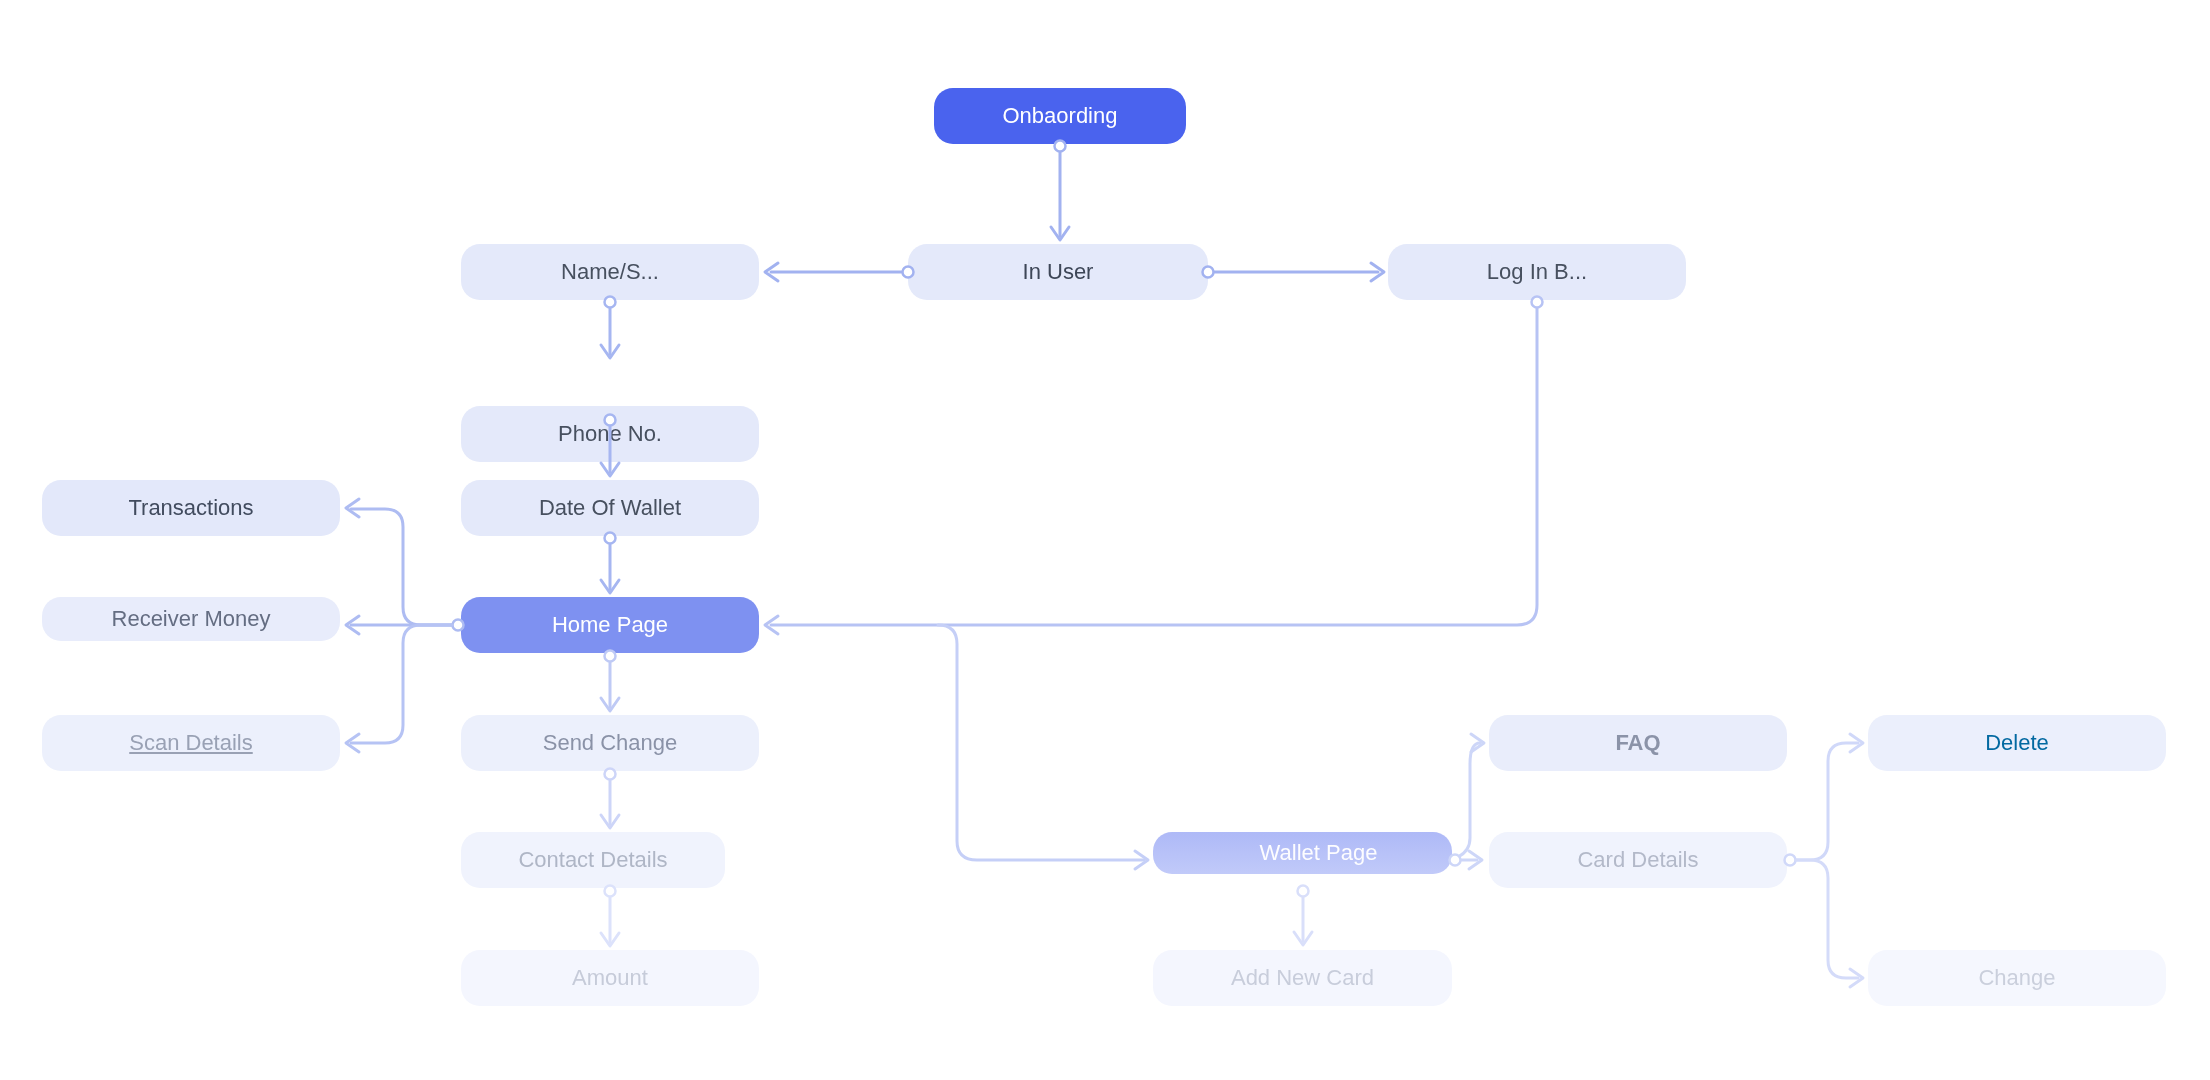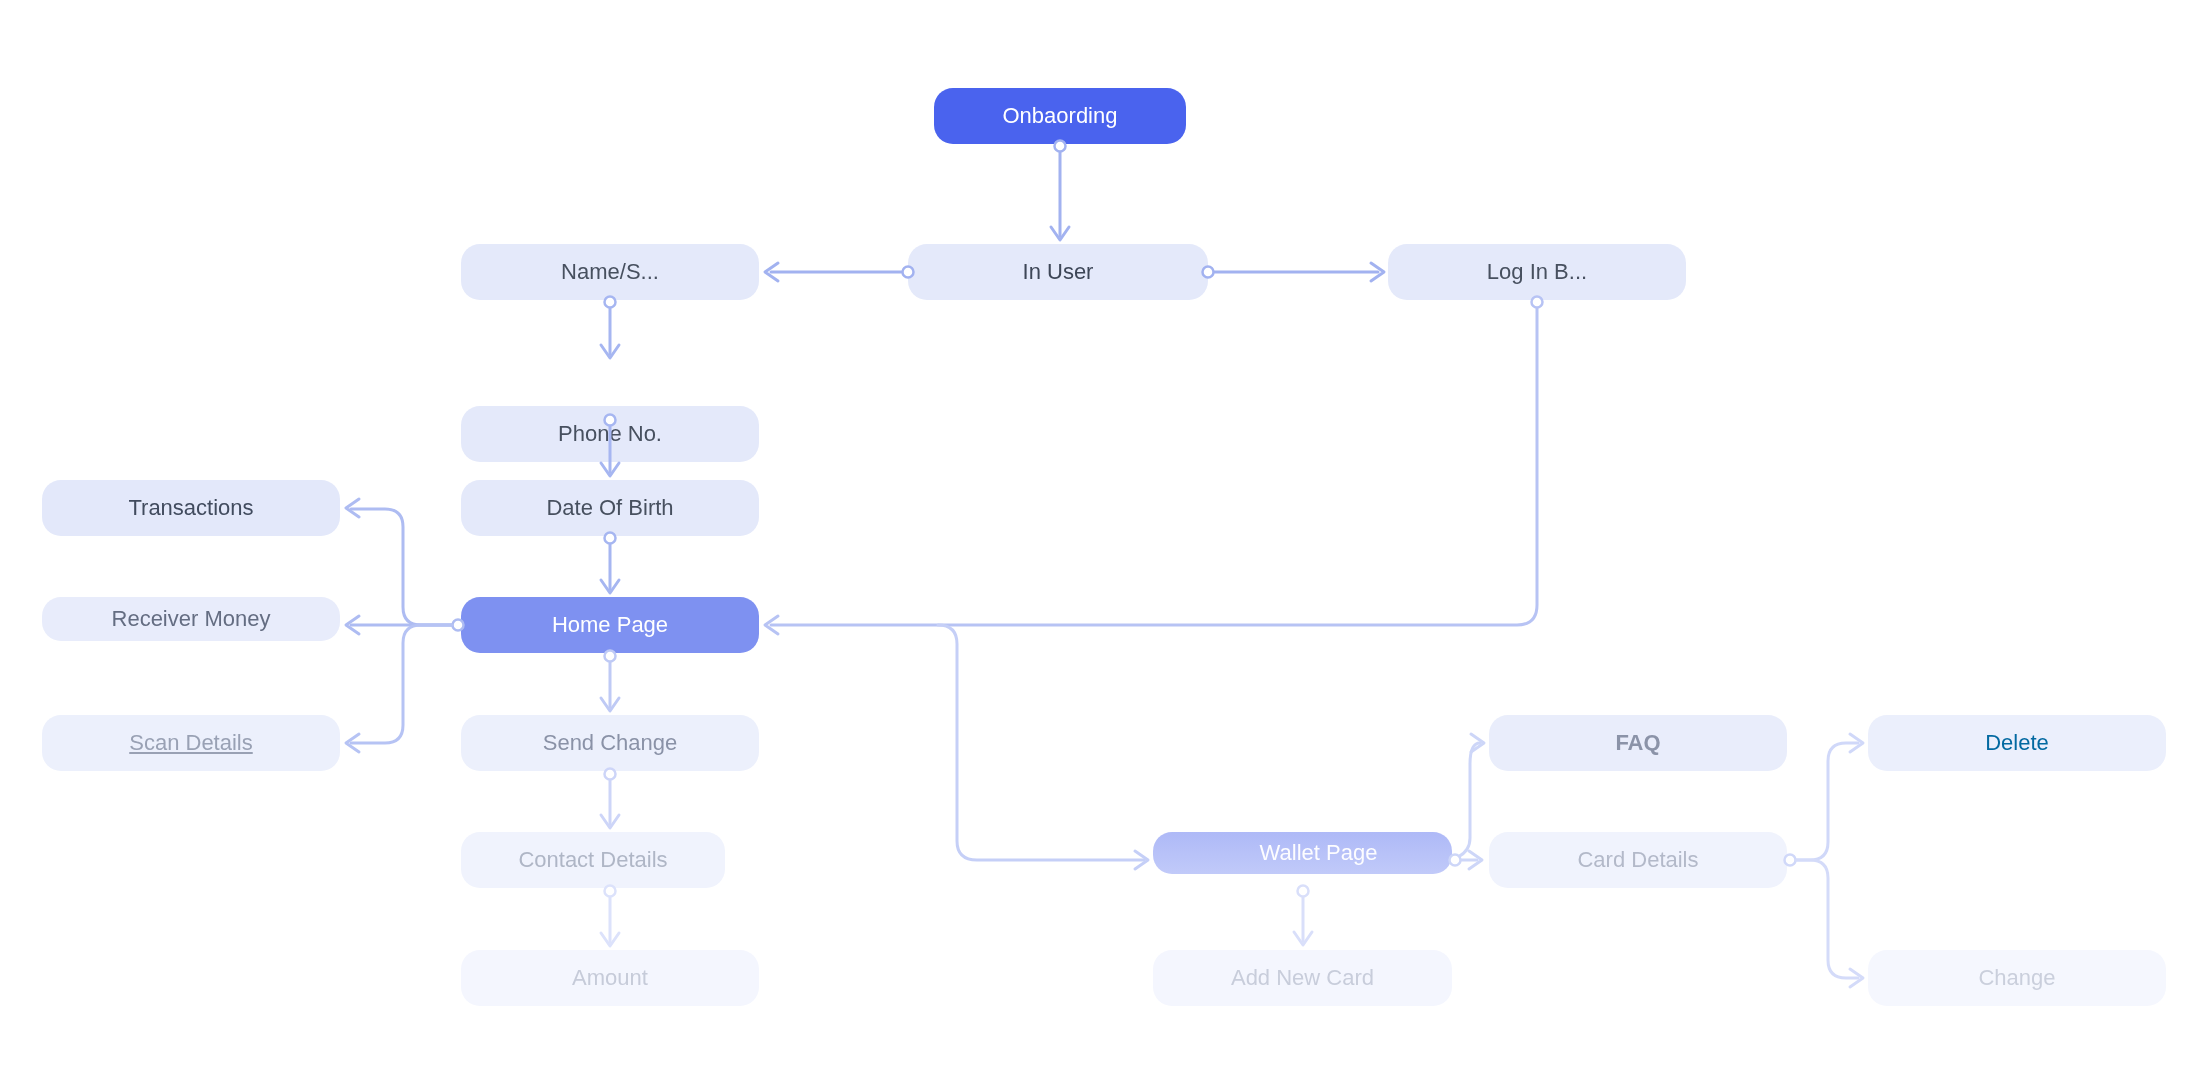--- a/index.html
+++ b/index.html
@@ -50,21 +50,21 @@
 </head>
 <body>
 
 <div class="canvas">
   <div id="nodes-layer">
       <div class="node" style="left: 934px; top: 88px; width: 252px; height: 56px; background: rgb(74, 99, 238); color: rgb(255, 255, 255);">Onbaording</div>
       <div class="node" style="left: 908px; top: 244px; width: 300px; height: 56px; background: rgb(228, 233, 250); color: rgb(61, 70, 87);">In User</div>
       <div class="node" style="left: 461px; top: 244px; width: 298px; height: 56px; background: rgb(228, 233, 250); color: rgb(71, 80, 95);">Name/S...</div>
       <div class="node" style="left: 1388px; top: 244px; width: 298px; height: 56px; background: rgb(228, 233, 250); color: rgb(71, 80, 95);">Log In B...</div>
       <div class="node" style="left: 461px; top: 362px; width: 298px; height: 56px; background: rgb(228, 233, 250); color: rgb(71, 80, 95); margin-top: 44px;">Phone No.</div>
-      <div class="node" style="left: 461px; top: 480px; width: 298px; height: 56px; background: rgb(228, 233, 250); color: rgb(71, 80, 95);">Date Of Birth</div>
+      <div class="node" style="left: 461px; top: 480px; width: 298px; height: 56px; background: rgb(228, 233, 250); color: rgb(71, 80, 95);">Date Of Wallet</div>
       <div class="node" style="left: 42px; top: 480px; width: 298px; height: 56px; background: rgb(227, 232, 250); color: rgb(65, 75, 94);">Transactions</div>
       <div class="node" style="left: 461px; top: 597px; width: 298px; height: 56px; background: rgb(126, 145, 241); color: rgb(255, 255, 255);">Home Page</div>
       <div class="node" style="left: 42px; top: 597px; width: 298px; height: 44px; background: rgb(232, 236, 251); color: rgb(100, 109, 130);">Receiver Money</div>
       <div class="node" style="left: 42px; top: 715px; width: 298px; height: 56px; background: rgb(236, 240, 252); color: rgb(153, 161, 180); text-decoration: underline;">Scan Details</div>
       <div class="node" style="left: 461px; top: 715px; width: 298px; height: 56px; background: rgb(236, 240, 252); color: rgb(138, 146, 167);">Send Change</div>
       <div class="node" style="left: 1489px; top: 715px; width: 298px; height: 56px; background: rgb(233, 237, 251); color: rgb(139, 147, 168); font-weight: bold;">FAQ</div>
       <div class="node" style="left: 1868px; top: 715px; width: 298px; height: 56px; background: rgb(235, 239, 252); color: #0369a1;">Delete</div>
       <div class="node" style="left: 461px; top: 832px; width: 264px; height: 56px; background: rgb(240, 243, 253); color: rgb(175, 182, 198);">Contact Details</div>
       <div class="node" style="left: 1153px; top: 832px; width: 299px; height: 42px; background: linear-gradient(rgb(174, 185, 247), rgb(193, 202, 249)); color: rgb(253, 253, 255); padding-left: 32px;">Wallet Page</div>
       <div class="node" style="left: 1489px; top: 832px; width: 298px; height: 56px; background: rgb(240, 243, 253); color: rgb(179, 185, 201);">Card Details</div>

